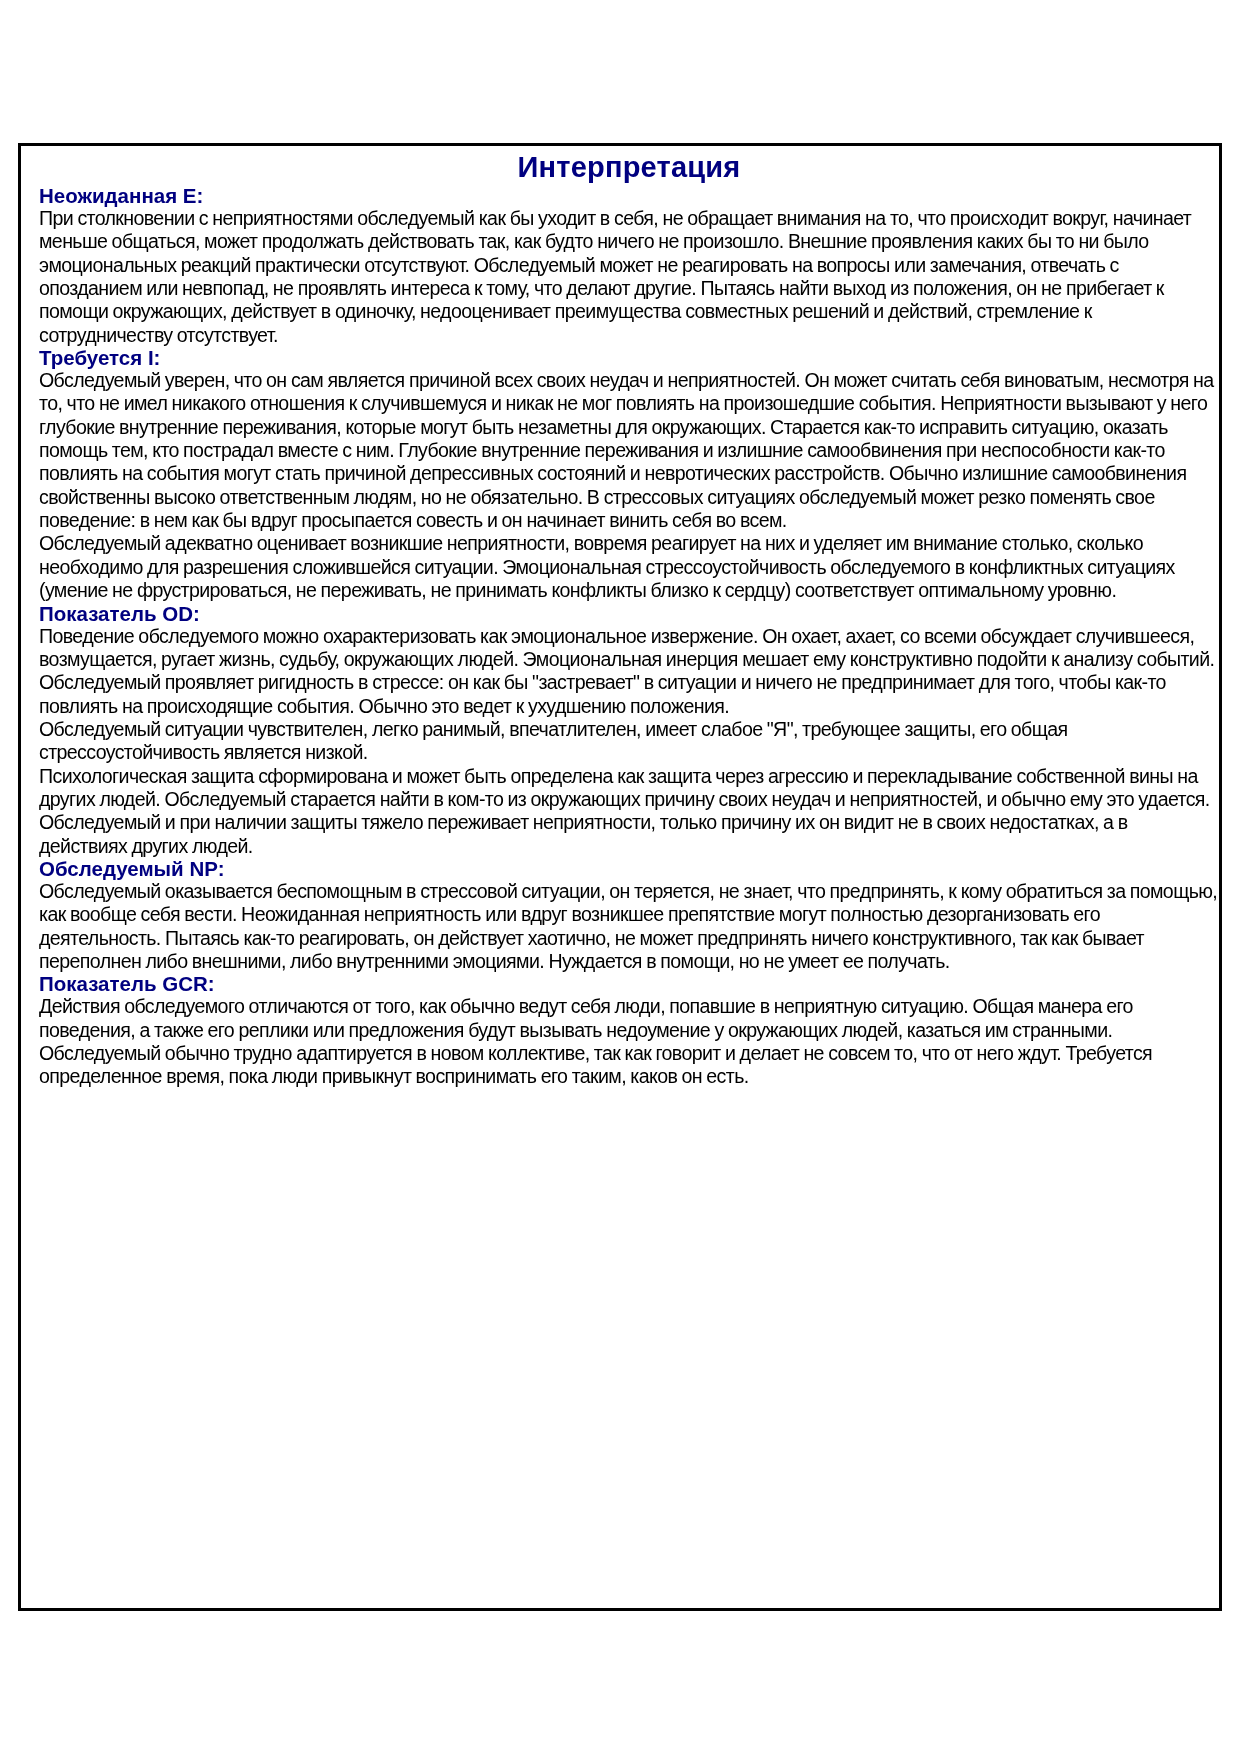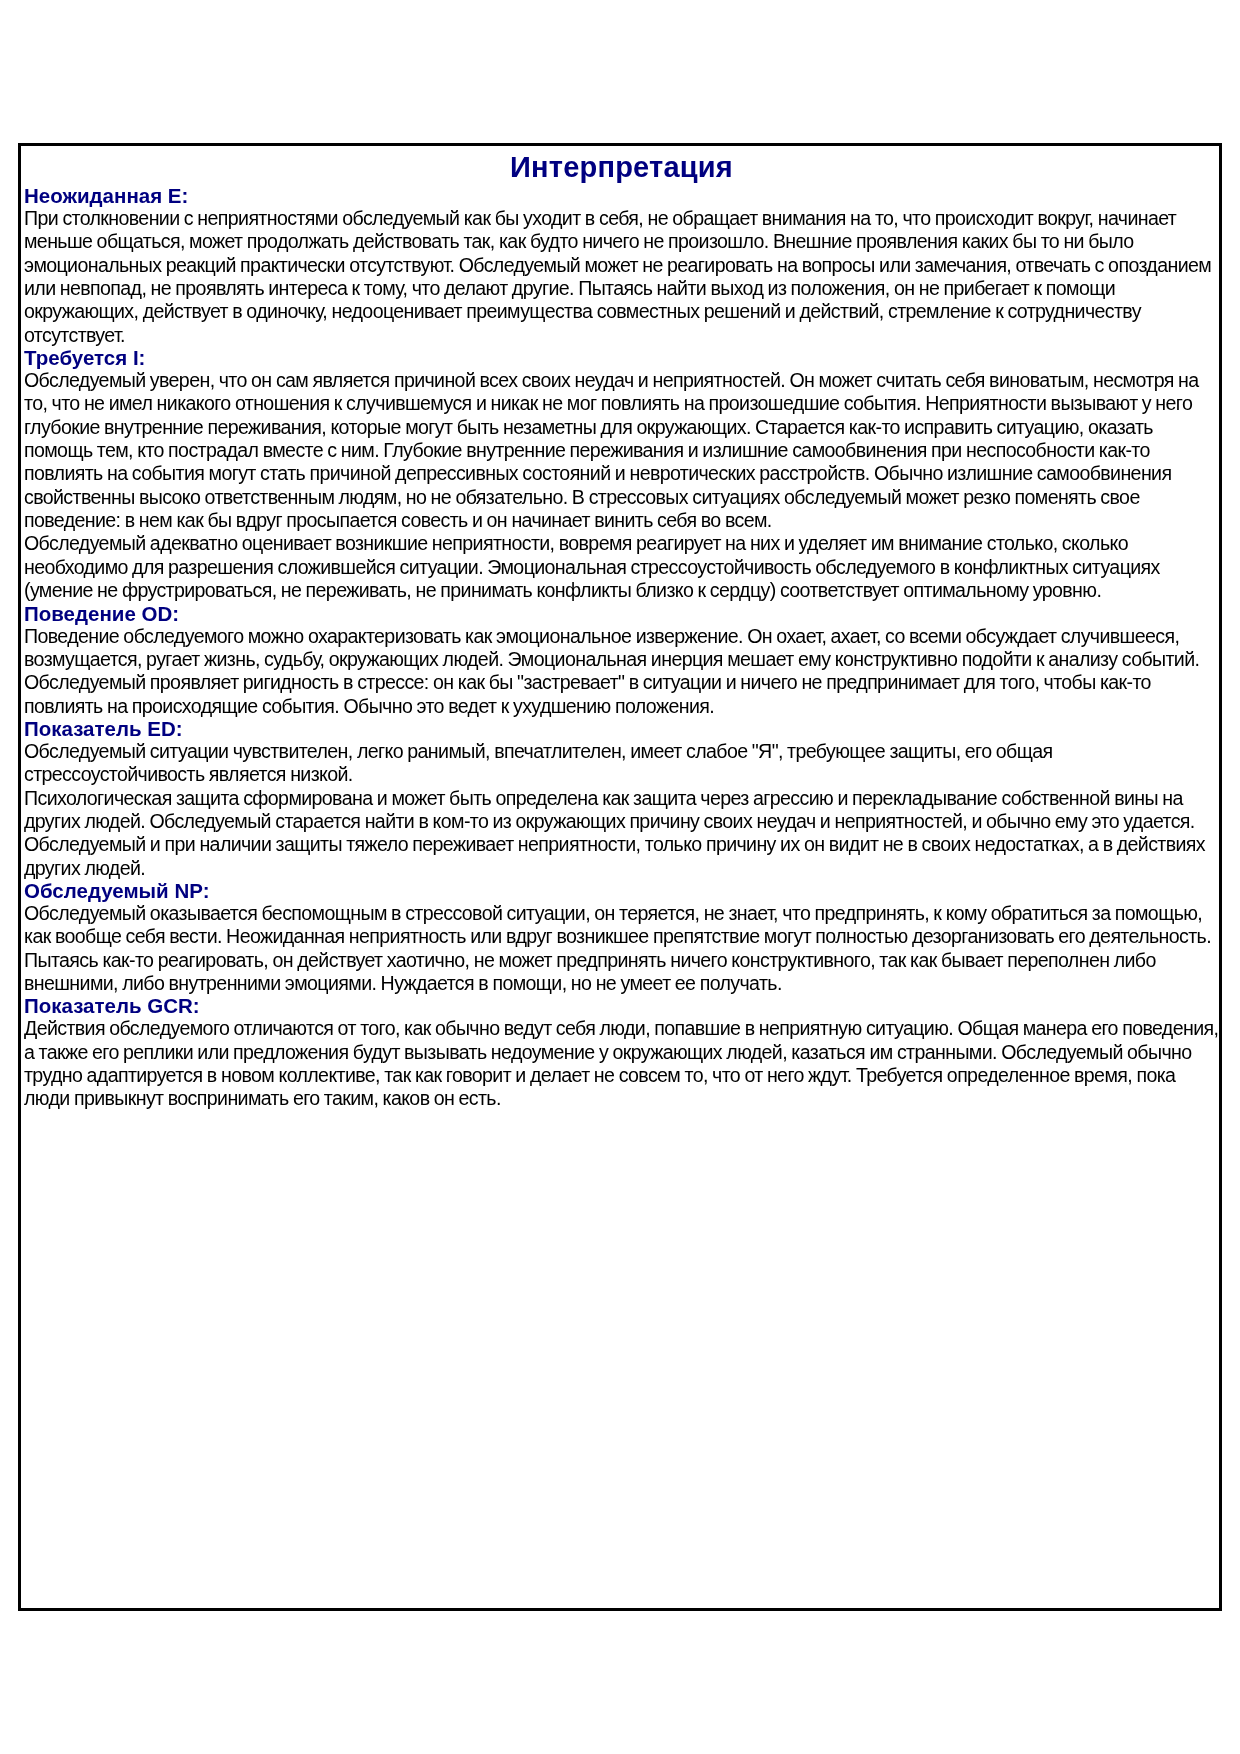--- a/index.html
+++ b/index.html
@@ -17,21 +17,21 @@
     .frame {
       position: absolute;
       left: 18px;
       top: 143px;
       width: 1198px;
       height: 1462px;
       border: 3px solid #000000;
       box-sizing: content-box;
     }
     .inner {
-      padding: 4px 0 0 3px;
+      padding: 4px 0 0 18px;
     }
     .doc-title {
       text-align: center;
       color: #000080;
       font-weight: bold;
       font-size: 29px;
       line-height: 34px;
       margin: 0 0 1px 0;
       letter-spacing: 0.2px;
     }
@@ -68,27 +68,26 @@
     <div class="section">
       <h2 class="section-heading">Требуется I:</h2>
       <p class="paragraph">Обследуемый уверен, что он сам является причиной всех своих неудач и неприятностей. Он может считать себя виноватым, несмотря на то, что не имел никакого отношения к случившемуся и никак не мог повлиять на произошедшие события. Неприятности вызывают у него глубокие внутренние переживания, которые могут быть незаметны для окружающих. Старается как-то исправить ситуацию, оказать помощь тем, кто пострадал вместе с ним. Глубокие внутренние переживания и излишние самообвинения при неспособности как-то повлиять на события могут стать причиной депрессивных состояний и невротических расстройств. Обычно излишние самообвинения свойственны высоко ответственным людям, но не обязательно. В стрессовых ситуациях обследуемый может резко поменять свое поведение: в нем как бы вдруг просыпается совесть и он начинает винить себя во всем.</p>
     </div>
 
     <div class="section">
       <p class="paragraph">Обследуемый адекватно оценивает возникшие неприятности, вовремя реагирует на них и уделяет им внимание столько, сколько необходимо для разрешения сложившейся ситуации. Эмоциональная стрессоустойчивость обследуемого в конфликтных ситуациях (умение не фрустрироваться, не переживать, не принимать конфликты близко к сердцу) соответствует оптимальному уровню.</p>
     </div>
 
     <div class="section">
-      <h2 class="section-heading">Поведение OD:</h2>
+      <h2 class="section-heading">Показатель OD:</h2>
       <p class="paragraph">Поведение обследуемого можно охарактеризовать как эмоциональное извержение. Он охает, ахает, со всеми обсуждает случившееся, возмущается, ругает жизнь, судьбу, окружающих людей. Эмоциональная инерция мешает ему конструктивно подойти к анализу событий.</p>
       <p class="paragraph">Обследуемый проявляет ригидность в стрессе: он как бы "застревает" в ситуации и ничего не предпринимает для того, чтобы как-то повлиять на происходящие события. Обычно это ведет к ухудшению положения.</p>
     </div>
 
     <div class="section">
-      <h2 class="section-heading">Показатель ED:</h2>
       <p class="paragraph">Обследуемый ситуации чувствителен, легко ранимый, впечатлителен, имеет слабое "Я", требующее защиты, его общая стрессоустойчивость является низкой.</p>
       <p class="paragraph">Психологическая защита сформирована и может быть определена как защита через агрессию и перекладывание собственной вины на других людей. Обследуемый старается найти в ком-то из окружающих причину своих неудач и неприятностей, и обычно ему это удается. Обследуемый и при наличии защиты тяжело переживает неприятности, только причину их он видит не в своих недостатках, а в действиях других людей.</p>
     </div>
 
     <div class="section">
       <h2 class="section-heading">Обследуемый NP:</h2>
       <p class="paragraph">Обследуемый оказывается беспомощным в стрессовой ситуации, он теряется, не знает, что предпринять, к кому обратиться за помощью, как вообще себя вести. Неожиданная неприятность или вдруг возникшее препятствие могут полностью дезорганизовать его деятельность. Пытаясь как-то реагировать, он действует хаотично, не может предпринять ничего конструктивного, так как бывает переполнен либо внешними, либо внутренними эмоциями. Нуждается в помощи, но не умеет ее получать.</p>
     </div>
 
     <div class="section">

